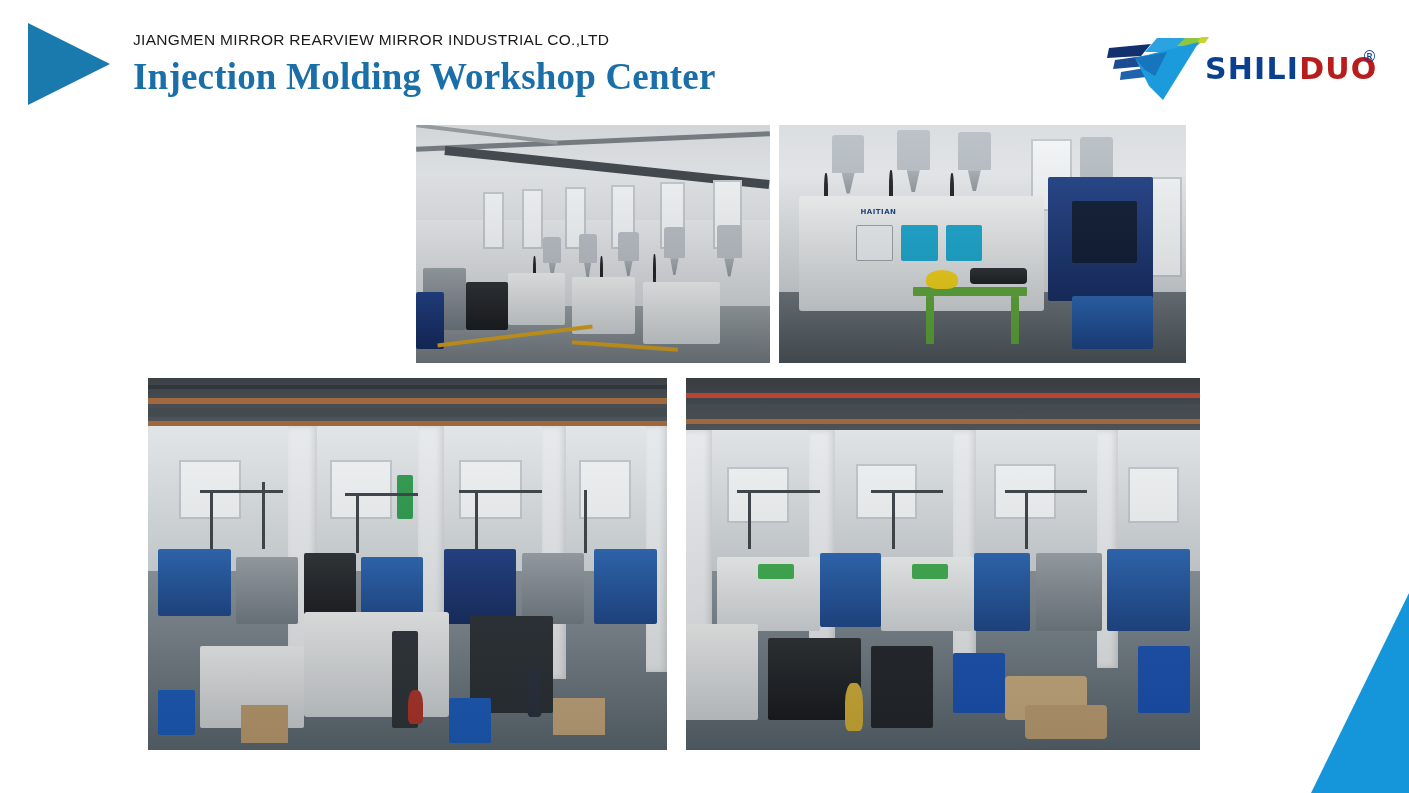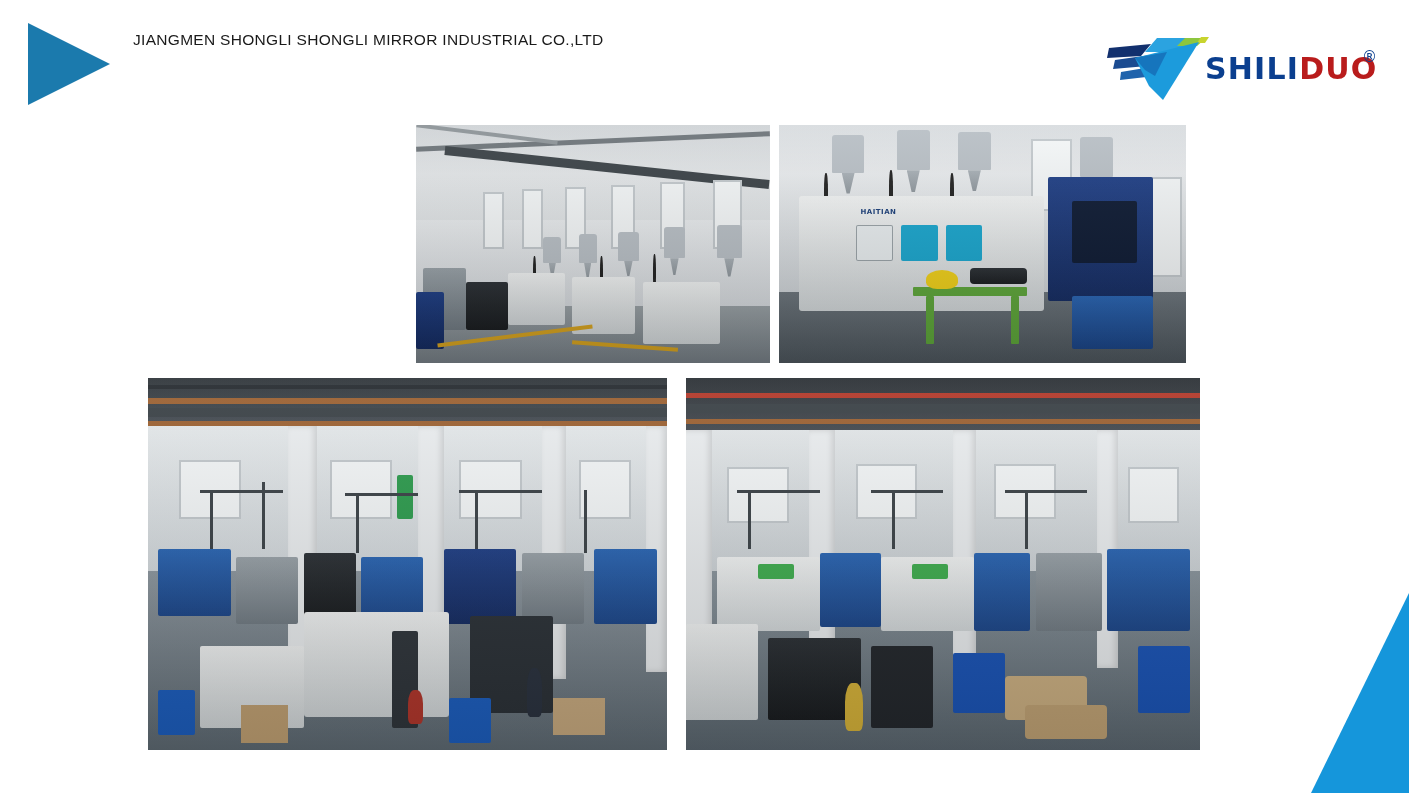--- a/index.html
+++ b/index.html
@@ -195,22 +195,23 @@
     clip-path: polygon(100% 0, 100% 100%, 0 100%);
   }
 </style>
 </head>
 <body>
 
 <div id="slide">
 
   <div class="header-triangle"></div>
 
-  <div class="company-name">JIANGMEN SHONGLI SHONGLI MIRROR INDUSTRIAL CO.,LTD</div>
-
+  <div class="company-name">JIANGMEN MIRROR REARVIEW MIRROR INDUSTRIAL CO.,LTD</div>
+
+  <div class="slide-title">Injection Molding Workshop Center</div>
 
   <div class="logo">
     <svg class="logo-mark" viewBox="0 0 105 68">
       <path d="M4,12 L46,8 L36,20 L2,22 Z" fill="#12306e"></path>
       <path d="M10,24 L52,18 L42,30 L8,33 Z" fill="#1b4b91"></path>
       <path d="M16,36 L58,29 L50,40 L15,44 Z" fill="#1f63ac"></path>
       <path d="M52,2 L98,2 L70,16 L40,16 Z" fill="#2ba3e0"></path>
       <path d="M80,2 L101,2 L92,10 L72,10 Z" fill="#8dc63f"></path>
       <path d="M96,1 L104,1 L100,7 L92,7 Z" fill="#c8d42e"></path>
       <path d="M30,22 L94,6 L58,64 L44,50 Z" fill="#1c9bdc"></path>

